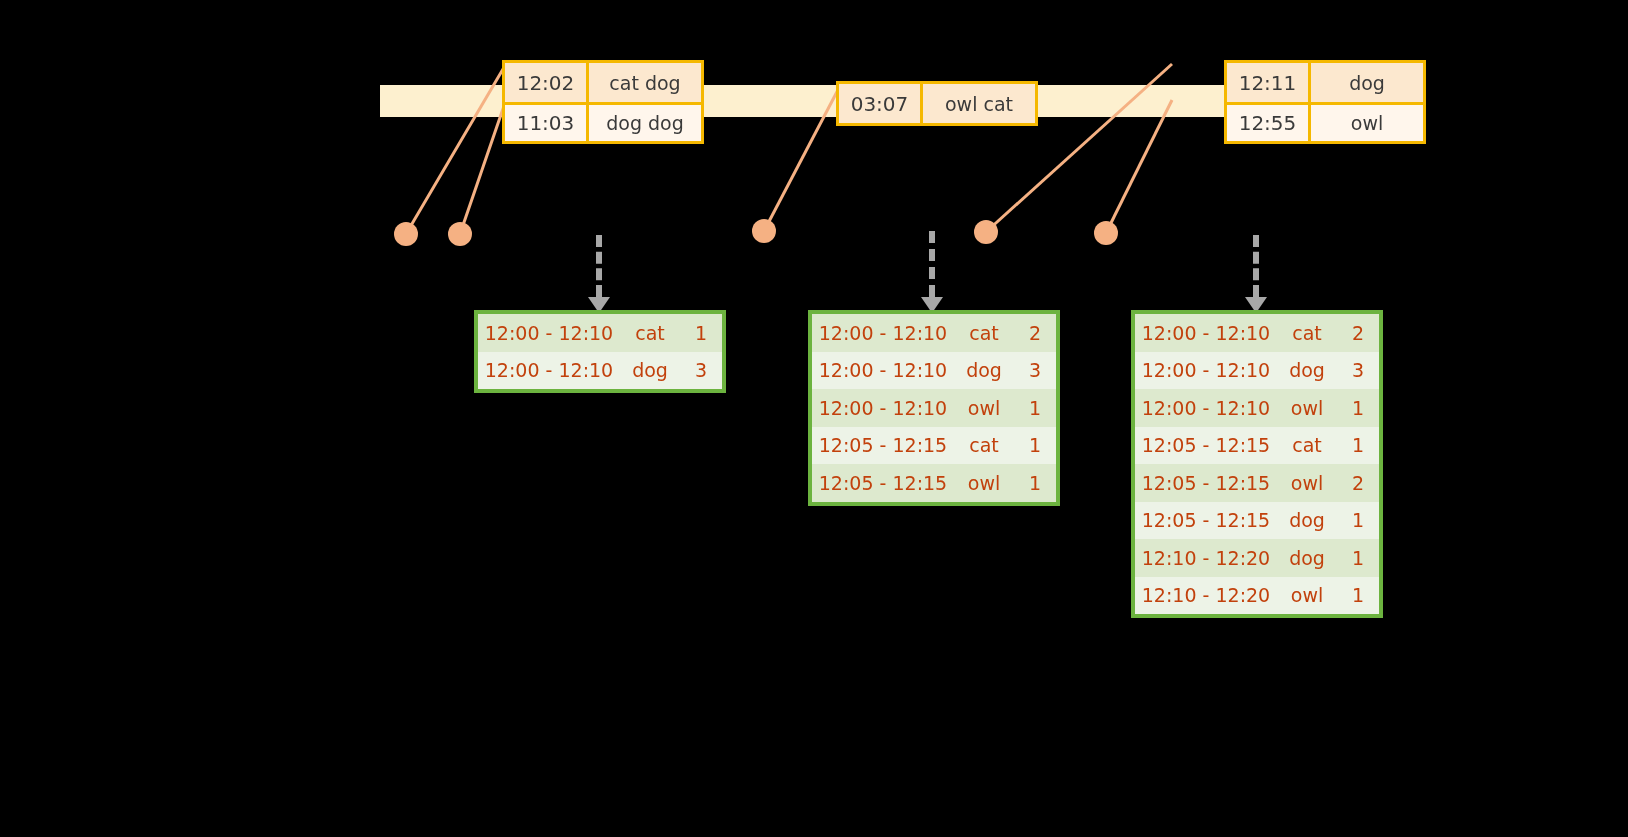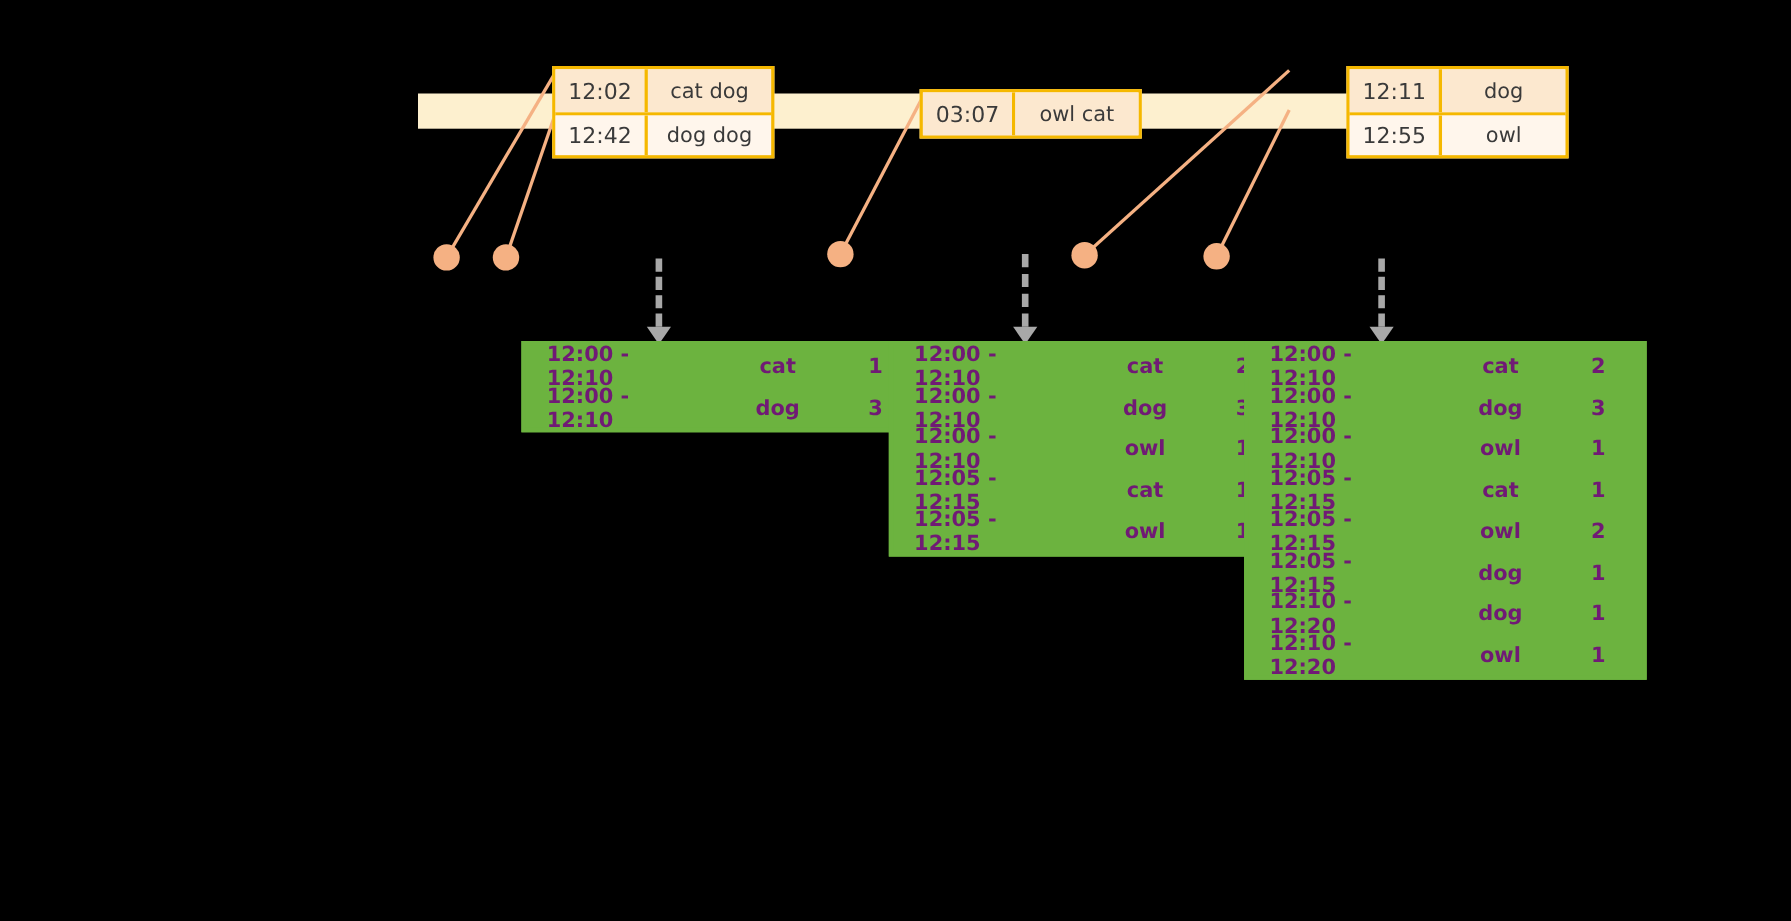--- a/index.html
+++ b/index.html
@@ -121,25 +121,24 @@
   .res-row {
     display: flex;
     height: 37.5px;
     box-sizing: border-box;
   }
   .res-row > div {
     display: flex;
     align-items: center;
     justify-content: center;
     font-size: 19px;
-    color: #701a75;
+    color: #c2410c;
     box-sizing: border-box;
     background: #dde9ce;
-    margin: 19px;
-    font-weight: bold;
+    margin: 0;
   }
   .res-row.light > div { background: #edf3e7; }
   .res-win { width: 142px; }
   .res-key { width: 60px; }
   .res-cnt { width: 42px; }
 
   #result-table-1 { left: 474px; top: 310px; }
   #result-table-2 { left: 808px; top: 310px; }
   #result-table-3 { left: 1131px; top: 310px; }
 
@@ -188,21 +187,21 @@
   <div class="event-dot" style="left:752px;top:219px;"></div>
   <div class="event-dot" style="left:974px;top:220px;"></div>
   <div class="event-dot" style="left:1094px;top:221px;"></div>
 
   <div class="event-box" id="event-box-1">
     <div class="event-row">
       <div class="ev-time">12:02</div>
       <div class="ev-words">cat dog</div>
     </div>
     <div class="event-row alt">
-      <div class="ev-time">12:42</div>
+      <div class="ev-time">11:03</div>
       <div class="ev-words">dog dog</div>
     </div>
   </div>
 
   <div class="event-box" id="event-box-2">
     <div class="event-row">
       <div class="ev-time">03:07</div>
       <div class="ev-words">owl cat</div>
     </div>
   </div>

